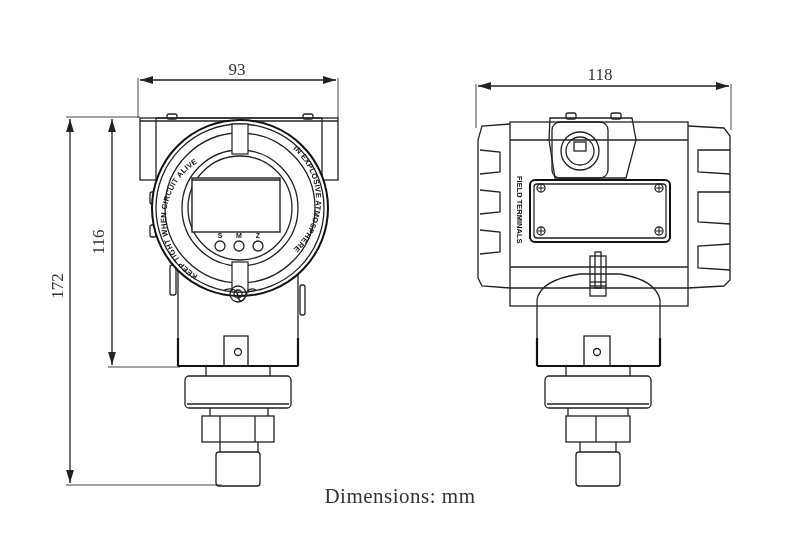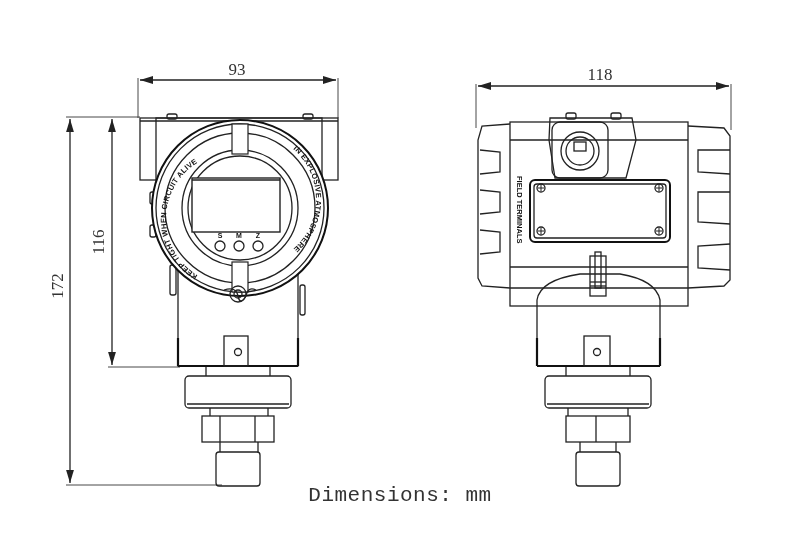--- a/index.html
+++ b/index.html
@@ -1,19 +1,19 @@
 <!DOCTYPE html>
 <html><head>
 <meta charset="utf-8">
 <style>
   html,body{margin:0;padding:0;background:#ffffff;}
   body{width:800px;height:547px;position:relative;overflow:hidden;font-family:"Liberation Sans",sans-serif;}
   svg{position:absolute;left:0;top:0;}
   .dimtxt{font-family:"Liberation Serif",serif;font-size:17px;fill:#333;}
-  .caption{position:absolute;left:0;width:800px;top:484px;text-align:center;font-family:Liberation Mono, monospace;font-weight:300;font-size:21px;color:#333;letter-spacing:0.5px;}
+  .caption{position:absolute;left:0;width:800px;top:484px;text-align:center;font-family:Liberation Serif, serif;font-weight:300;font-size:21px;color:#333;letter-spacing:0.5px;}
   .ln{stroke:#222;fill:none;stroke-width:1.3;}
   .thin{stroke:#333;fill:none;stroke-width:0.9;}
   .thick{stroke:#111;fill:none;stroke-width:2.2;}
   .ringtxt{font-family:"Liberation Sans",sans-serif;font-size:7.5px;font-weight:bold;fill:#111;letter-spacing:0.3px;}
 </style>
 </head>
 <body>
 
 <svg width="800" height="547" viewBox="0 0 800 547">
   <defs>

